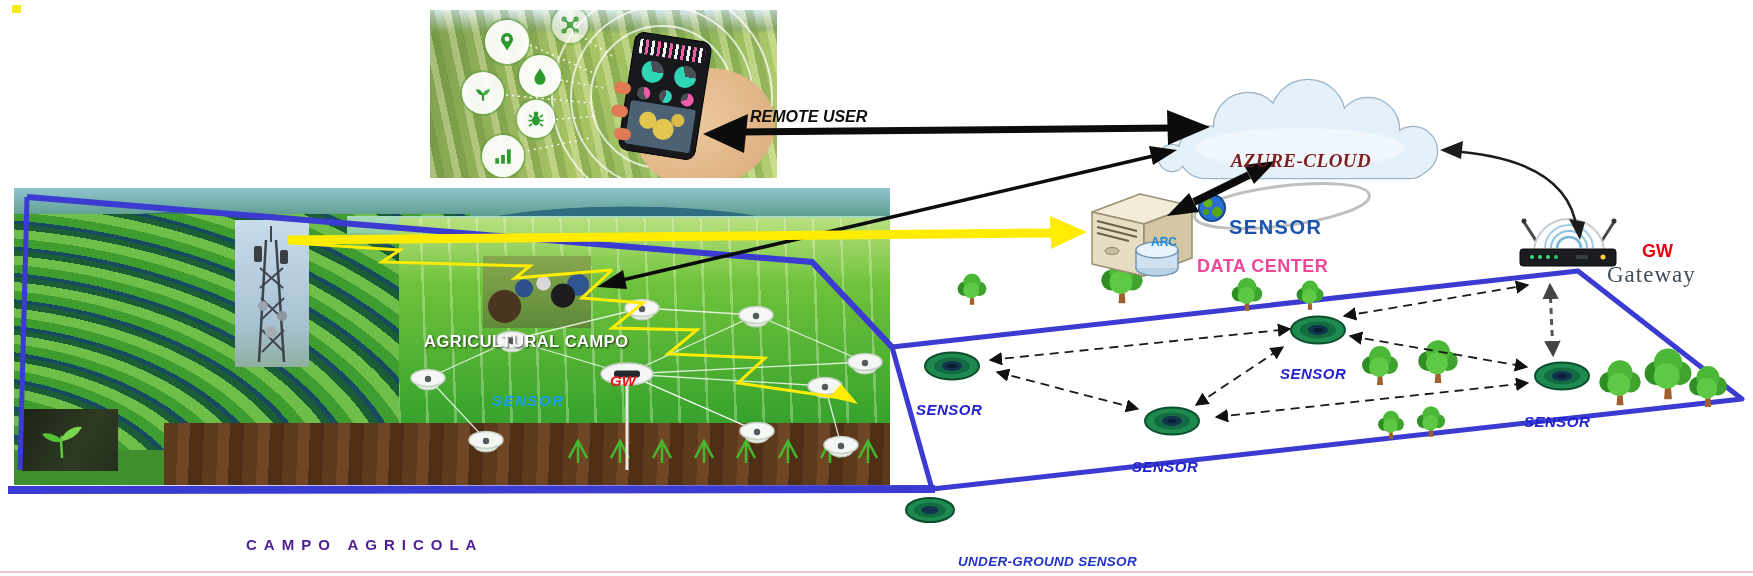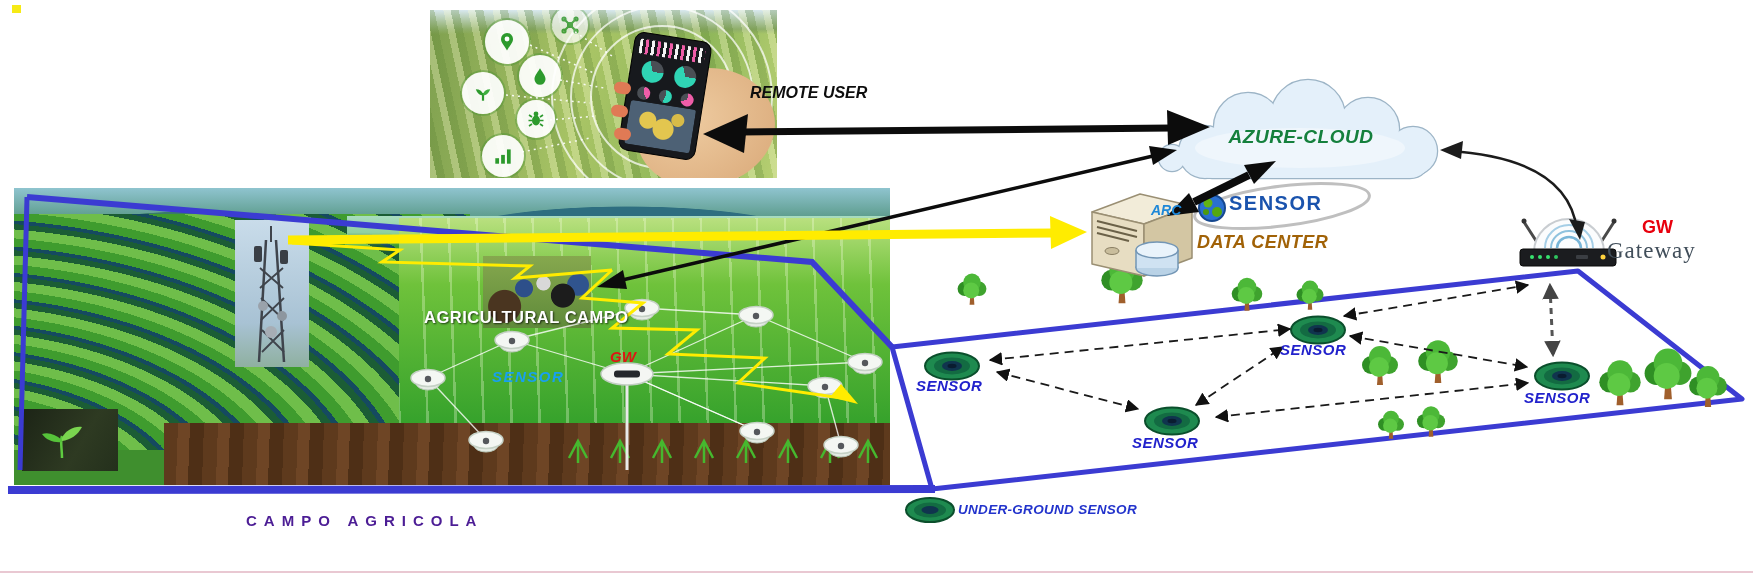--- a/index.html
+++ b/index.html
@@ -1,33 +1,33 @@
 <!DOCTYPE html>
 <html><head>
 <meta charset="utf-8">
 <style>
   html,body{margin:0;padding:0;background:#fff;}
   #canvas{position:relative;width:1753px;height:576px;background:#fff;overflow:hidden;
           font-family:"Liberation Sans",sans-serif;}
   #diagram-overlay{position:absolute;left:0;top:0;z-index:2;}
   #labels-layer{position:absolute;left:0;top:0;width:100%;height:100%;z-index:3;pointer-events:none;}
-  .lbl{position:absolute;font-weight:700;white-space:nowrap;}
+  .lbl{position:absolute;font-weight:700;white-space:nowrap;margin-top:24px;}
   .remote-user{left:750px;top:84px;font-size:16px;font-style:italic;color:#0d0d0d;}
-  .azure{left:1212px;top:126px;width:178px;text-align:center;font-size:19px;font-style:italic;color:#15803d;letter-spacing:.5px;}
-  .arc{left:1151px;top:202px;font-size:14px;font-style:italic;color:#1e88d8;}
+  .azure{left:1212px;top:126px;width:178px;text-align:center;font-size:19px;font-style:italic;color:#7f1d1d;letter-spacing:.5px;font-family:Liberation Serif, serif;}
+  .arc{left:1151px;top:211px;font-size:12px;color:#1e88d8;}
   .nasaci{left:1229px;top:192px;font-size:20px;color:#1a53ad;letter-spacing:1.5px;}
-  .datacenter{left:1197px;top:232px;font-size:18px;font-style:italic;color:#a16207;letter-spacing:.5px;}
+  .datacenter{left:1197px;top:232px;font-size:18px;color:#ec4899;letter-spacing:.5px;}
   .gw-right{left:1642px;top:217px;font-size:18px;color:#e8000d;}
   .gateway{left:1607px;top:238px;font-size:23px;font-weight:400;font-family:"Liberation Serif",serif;color:#414e5a;letter-spacing:1px;}
   .agri-user{left:424px;top:308px;font-size:16.5px;color:#fff;text-shadow:1px 1px 2px rgba(0,0,0,.7);letter-spacing:.5px;}
   .field-sensor{left:492px;top:368px;font-size:15px;font-style:italic;color:#18a0f0;letter-spacing:1.5px;}
   .field-gw{left:610px;top:348px;font-size:15px;font-style:italic;color:#e01414;}
   .campo{left:246px;top:512px;font-size:15px;color:#4c1d95;letter-spacing:7px;}
   .agri-fields{left:247px;top:537px;font-size:15.5px;color:#29a9e0;letter-spacing:5px;}
-  .underground{left:958px;top:502px;font-size:13.5px;font-style:italic;color:#2233cc;letter-spacing:.3px;}
+  .underground{left:958px;top:530px;font-size:13.5px;font-style:italic;color:#2233cc;letter-spacing:.3px;}
   .sensor-label{font-size:15px;font-style:italic;color:#2222cc;letter-spacing:.5px;}
   .ydot{position:absolute;left:12px;top:5px;width:9px;height:8px;background:#f6ea16;z-index:1;}
   .bline{position:absolute;left:0;right:0;top:571px;height:2px;background:#e9c8d2;z-index:1;}
 
   
   .photo-remote{position:absolute;left:430px;top:10px;width:347px;height:168px;overflow:hidden;z-index:1;
     background:linear-gradient(100deg,#7fa04f,#a8c465 45%,#8fb75a 75%,#b7cf72);}
   .rp-sky{position:absolute;left:0;top:0;right:0;height:24px;background:linear-gradient(#d8e8ee 0%,#8fae6a 80%,transparent);}
   .rp-rows{position:absolute;inset:0;background:repeating-linear-gradient(78deg,rgba(255,255,210,.30) 0 7px,rgba(90,130,50,.28) 7px 15px,transparent 15px 24px);}
   .ring{position:absolute;border:2px solid rgba(255,255,255,.72);border-radius:50%;}

